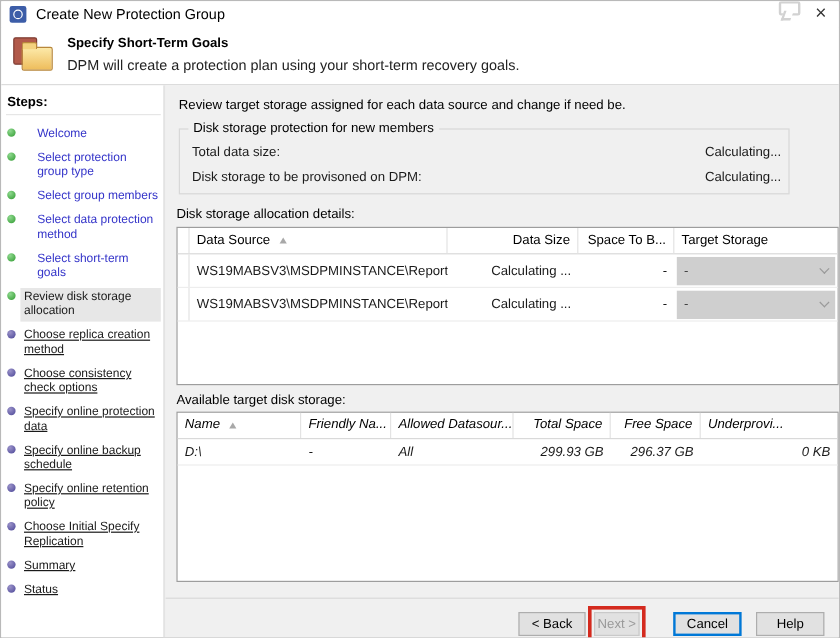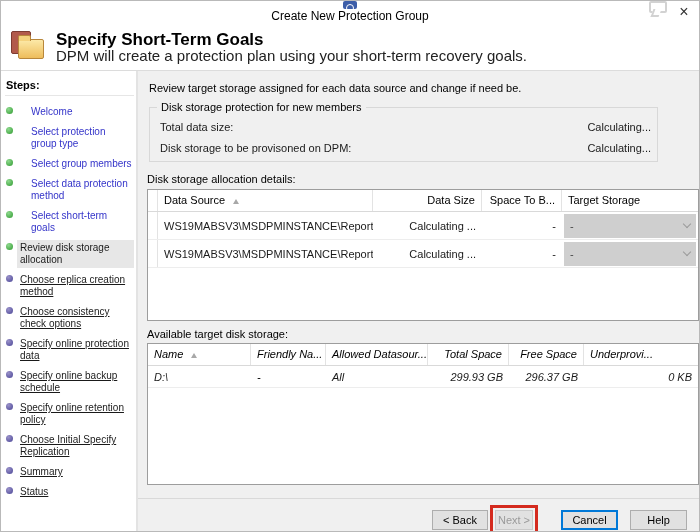--- a/index.html
+++ b/index.html
@@ -1,36 +1,36 @@
 <!DOCTYPE html>
 <html><head>
 <meta charset="utf-8">
 <style>
   * { margin:0; padding:0; box-sizing:border-box; }
   html,body { width:700px; height:532px; }
   body { font-family:"Liberation Sans", sans-serif; background:#fff; color:#1a1a1a; }
   .window { position:relative; width:700px; height:532px; background:#fff; border:1px solid #b9b9b9; overflow:hidden; }
 
   
-  .titlebar { height:22px; display:flex; align-items:center; position:relative; background:#fff;flex-direction:column; }
+  .titlebar { height:22px; display:flex; align-items:center; position:relative; background:#fff; }
   .app-icon { width:14px; height:14px; margin:0 8px 0 7px; background:#3c5da8; border-radius:2px; position:relative; }
   .app-icon:after { content:""; position:absolute; left:3px; top:3px; width:6px; height:6px; border:1.5px solid #fff; border-radius:50%; }
   .title-text { font-size:12px; color:#000; }
   .callout { position:absolute; right:32px; top:0px; width:18px; height:12px; border:2px solid #d2d2d2; border-radius:2px; background:#fff; }
   .callout:after { content:""; position:absolute; left:1px; bottom:-6px; width:6px; height:6px; border-left:2px solid #d2d2d2; border-bottom:2px solid #d2d2d2; background:#fff; transform:skewX(-20deg); }
   .close-btn { position:absolute; right:4px; top:1px; width:22px; height:20px; text-align:center; font-size:16px; line-height:20px; color:#333; cursor:default; }
 
   
   .header { height:48px; position:relative; background:#fff; border-bottom:1px solid #dcdcdc; }
   .folder-icon { position:absolute; left:10px; top:7px; width:36px; height:32px; }
   .folder-back { position:absolute; left:0; top:1px; width:20px; height:23px; background:#b25a4b; border:1px solid #7e3c32; border-radius:2px; }
   .folder-front { position:absolute; left:7px; top:9px; width:26px; height:20px; background:linear-gradient(#fce9a8,#eebd5c); border:1px solid #b8873b; border-radius:2px; }
   .folder-front:before { content:""; position:absolute; left:-1px; top:-5px; width:11px; height:5px; background:#f4d27e; border:1px solid #b8873b; border-bottom:none; border-radius:2px 2px 0 0; }
-  .header-title { position:absolute; left:55px; top:7px; font-size:17px; font-weight:bold; color:#000; }
-  .header-desc { position:absolute; left:55px; top:24px; font-size:15px; color:#222; }
+  .header-title { position:absolute; left:55px; top:7px; font-size:11px; font-weight:bold; color:#000; }
+  .header-desc { position:absolute; left:55px; top:24px; font-size:12px; color:#222; }
 
   
   .body-row { display:flex; height:462px; }
   .sidebar { width:137px; background:#fff; border-right:2px solid #e3e3e3; padding:6px 2px 0 4px; }
   .right-col { width:561px; display:flex; flex-direction:column; background:#f0f0f0;justify-content:center; }
   .main { position:relative; height:427px; background:#f0f0f0; font-size:11px; }
   .footer { position:relative; height:35px; background:#f0f0f0; border-top:1px solid #d9d9d9; }
 
   
   .steps-heading { font-size:11px; font-weight:bold; color:#000; padding:2px 0 4px 1px; border-bottom:1px solid #e6e6e6; margin-bottom:8px; }

